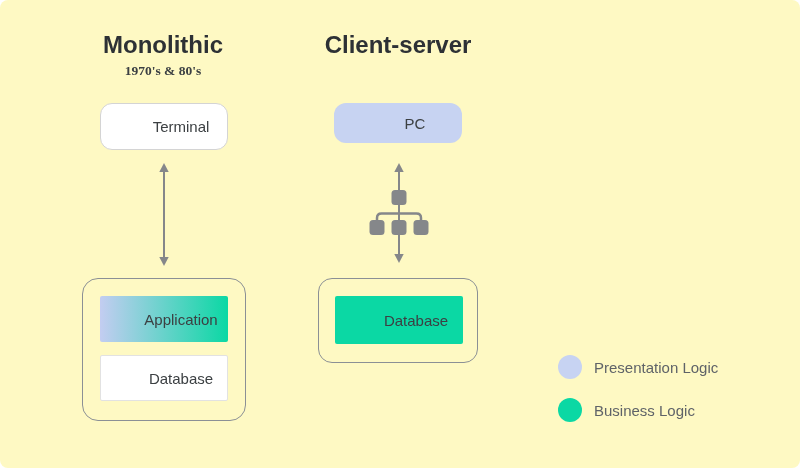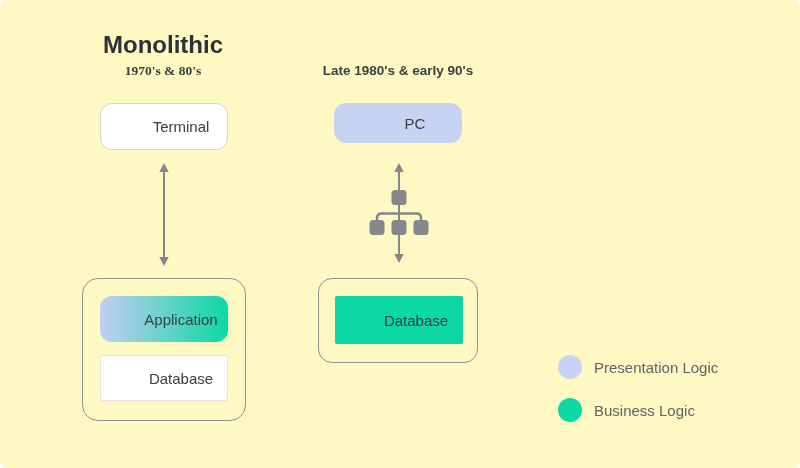--- a/index.html
+++ b/index.html
@@ -63,21 +63,21 @@
     left: 82px; top: 278px; width: 164px; height: 143px;
     border-radius: 16px;
   }
   .cs-container {
     left: 318px; top: 278px; width: 160px; height: 85px;
     border-radius: 14px;
   }
   .node-application {
     left: 100px; top: 296px; width: 128px; height: 46px;
     background: linear-gradient(to right, #c3cdf1, #0bd8a4);
-    border-radius: 12px;
+    border-radius: 2px;
   }
   .node-mono-db {
     left: 100px; top: 355px; width: 128px; height: 46px;
     background: #ffffff;
     border: 1px solid #e2e2e2;
     border-radius: 2px;
   }
   .node-cs-db {
     left: 335px; top: 296px; width: 128px; height: 48px;
     border-radius: 2px;
@@ -125,21 +125,21 @@
   <div class="container-box mono-container"></div>
 
   <div class="node node-application">
     <span>Application</span>
   </div>
 
   <div class="node node-mono-db">
     <span>Database</span>
   </div>
 
-  <div class="col-subtitle" style="left:278px; top:63px;">Late 1980's &amp; early 90's</div>
+  <div class="col-title" style="left:278px; top:31px;">Client-server</div>
 
   <div class="node node-pc" style="background: rgb(199, 211, 242);">
     <span>PC</span>
   </div>
 
   <svg class="icon-svg" style="left:366px; top:163px;" width="66" height="100" viewBox="0 0 66 100">
     <line x1="33" y1="8" x2="33" y2="92" stroke="#85878a" stroke-width="2"></line>
     <polygon points="33,0 28.3,9 37.7,9" fill="#85878a"></polygon>
     <polygon points="33,100 28.3,91 37.7,91" fill="#85878a"></polygon>
     <path d="M11 59 V55 Q11 50.5 15.5 50.5 H50.5 Q55 50.5 55 55 V59" fill="none" stroke="#85878a" stroke-width="2.5"></path>

